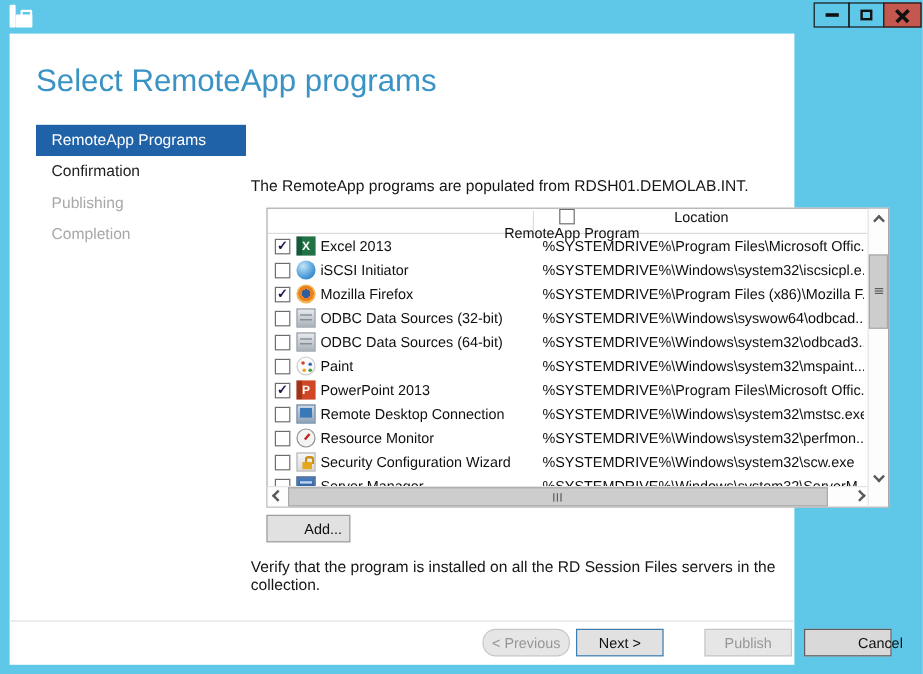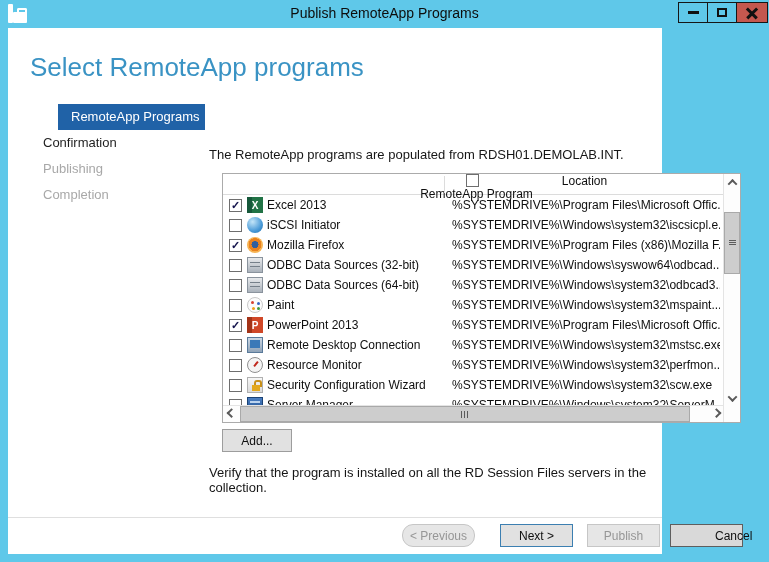--- a/index.html
+++ b/index.html
@@ -25,21 +25,21 @@
   .g-close{width:12px;height:12px;position:relative;}
   .g-close::before,.g-close::after{content:"";position:absolute;left:-1px;top:5px;width:14px;height:2.5px;background:#111;}
   .g-close::before{transform:rotate(45deg);}
   .g-close::after{transform:rotate(-45deg);}
   
   .client{position:absolute;left:8px;top:28px;width:654px;height:526px;background:#fff;}
   .page-title{position:absolute;left:22px;top:24px;font-size:26px;font-weight:300;color:#3a93c4;}
   
   .sidebar{position:absolute;left:22px;top:76px;width:175px;}
   .side-item{height:26px;line-height:26px;padding-left:13px;font-size:13px;color:#1e1e1e;}
-  .side-item.active{background:#2062a7;color:#ffffff;margin-left:28px;}
+  .side-item.active{background:#2062a7;color:#ffffff;}
   .side-item.disabled{color:#a8a8a8;}
   
   .desc{position:absolute;left:201px;top:70px;width:514px;font-size:13px;line-height:19px;color:#161616;}
   .source-note{position:absolute;left:201px;top:119px;font-size:13px;color:#161616;}
   .verify-note{position:absolute;left:201px;top:437px;font-size:13px;color:#161616;}
   
   .table{position:absolute;left:214px;top:145px;width:519px;height:250px;border:1px solid #ababab;box-sizing:border-box;background:#fff;}
   .thead{position:absolute;left:0;top:0;width:501px;height:21px;border-bottom:1px solid #dcdcdc;
     display:flex;align-items:center;padding-left:6px;box-sizing:border-box;font-size:12px;color:#0f0f0f;flex-direction:column;}
   .thead .checkbox{margin-right:8px;}
@@ -88,38 +88,37 @@
     box-shadow:0 -2px 0 #5c5c5c,0 2px 0 #5c5c5c;}
   .hscroll{position:absolute;left:0;bottom:0;width:501px;height:16px;background:#fdfdfd;border-top:1px solid #e4e4e4;box-sizing:content-box;}
   .hs-left,.hs-right{position:absolute;top:0;width:16px;height:16px;display:flex;align-items:center;justify-content:center;}
   .hs-left{left:0;} .hs-right{right:0;}
   .hs-thumb{position:absolute;left:17px;top:0;width:450px;height:16px;background:#cdcdcd;border:1px solid #a9a9a9;box-sizing:border-box;}
   .hs-thumb::after{content:"";position:absolute;left:223px;top:4px;width:1px;height:7px;background:#5c5c5c;
     box-shadow:-3px 0 0 #5c5c5c,3px 0 0 #5c5c5c;}
   .corner{position:absolute;right:0;bottom:0;width:16px;height:17px;background:#fdfdfd;border-left:1px solid #e4e4e4;}
   
   .add-btn{position:absolute;left:214px;top:401px;width:70px;height:23px;background:#e1e1e1;border:1px solid #9d9d9d;
-    box-sizing:border-box;font-size:12px;color:#0f0f0f;text-align:center;line-height:21px;font-family:inherit;}
+    box-sizing:border-box;font-size:12px;color:#0f0f0f;text-align:right;line-height:21px;font-family:inherit;}
   .footer-sep{position:absolute;left:0;right:0;top:489px;height:1px;background:#dfdfdf;}
   .fbtn{position:absolute;top:496px;width:73px;height:23px;box-sizing:border-box;font-size:12px;text-align:center;
     line-height:20px;font-family:inherit;}
   .fbtn.disabled{background:#e6e6e6;border:1px solid #c6c6c6;color:#969696;}
   .fbtn.default{background:#e1e1e1;border:1px solid #3c7fb1;color:#0f0f0f;}
   .fbtn.normal{background:#d9d9d9;border:1px solid #5e5e5e;color:#0f0f0f;}
-  .fbtn.prev{left:394px;border-radius:11px;} .fbtn.next{left:492px;} .fbtn.publish{left:579px;} .fbtn.cancel{left:662px;padding-left:44px;}
+  .fbtn.prev{left:394px;border-radius:11px;} .fbtn.next{left:472px;} .fbtn.publish{left:579px;} .fbtn.cancel{left:662px;padding-left:44px;}
 </style>
 </head>
 <body>
 
 <div class="titlebar">
   <div class="sm-icon">
     <div class="flag"></div>
       <div class="box"></div>
   </div>
-  <div class="title">Publish RemoteApp Programs</div>
   <div class="win-controls">
     <div class="win-btn">
         <span class="g-min"></span>
       </div>
     <div class="win-btn">
         <span class="g-max"></span>
       </div>
     <div class="win-btn close">
         <span class="g-close"></span>
       </div>

